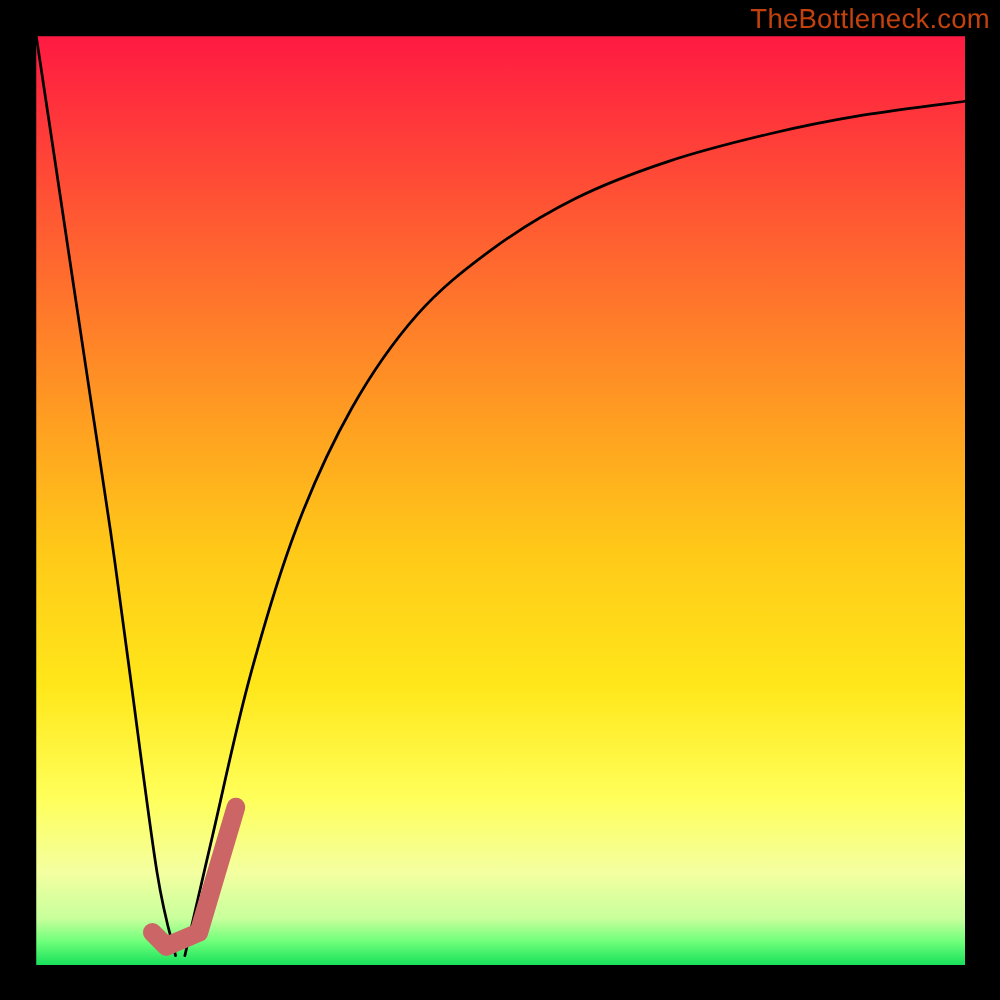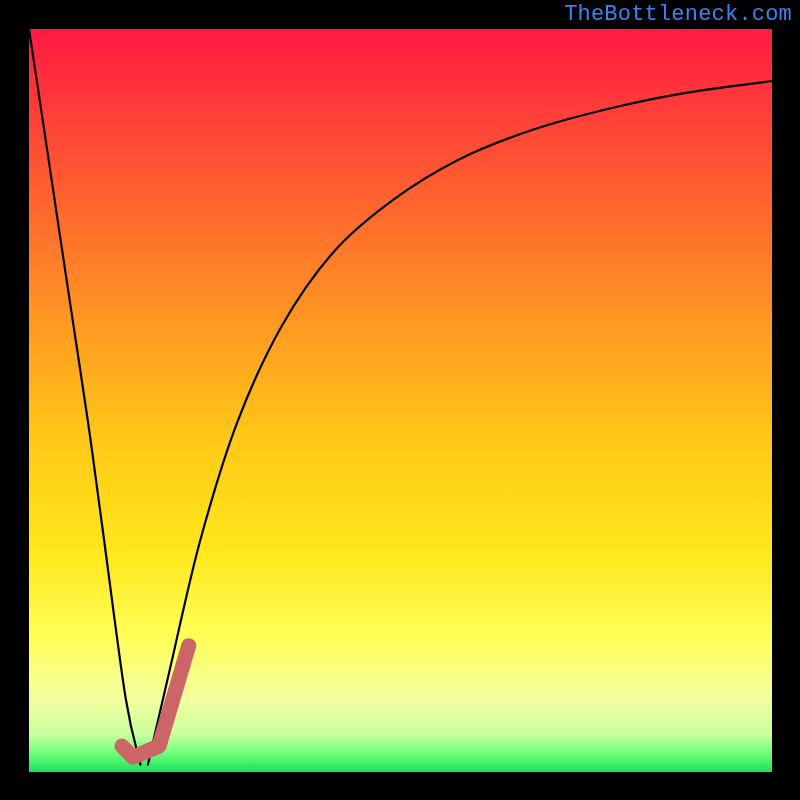--- a/index.html
+++ b/index.html
@@ -18,23 +18,23 @@
   }
   svg.plot {
     position: absolute;
     top: 0;
     left: 0;
   }
   .watermark {
     position: absolute;
     top: 2px;
     right: 8px;
-    font-family: Liberation Mono, monospace;
+    font-family: Liberation Sans, sans-serif;
     font-size: 22px;
-    color: #3b82f6;
+    color: #c2410c;
     letter-spacing: 0.2px;
     user-select: none;
   }
 </style>
 </head>
 <body>
 
 <div class="stage">
 
   <svg class="plot" width="800" height="800" viewBox="0 0 800 800">

